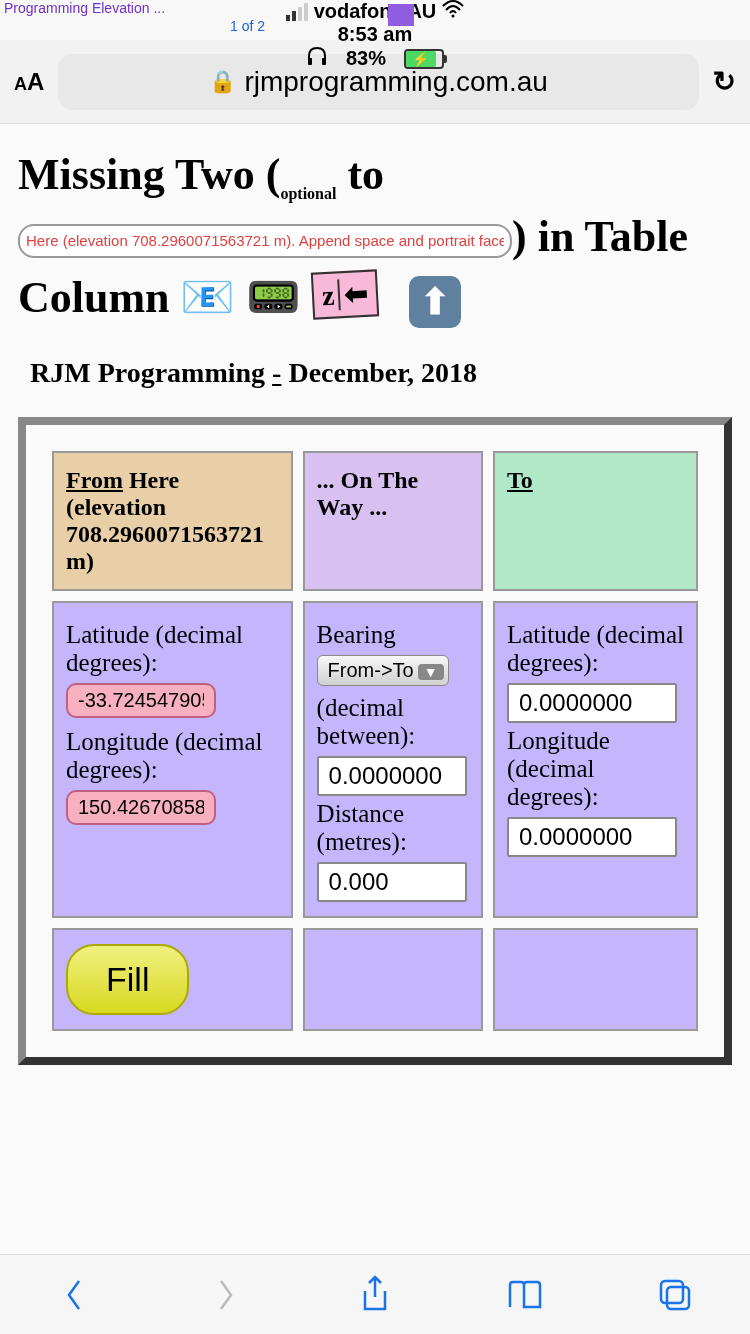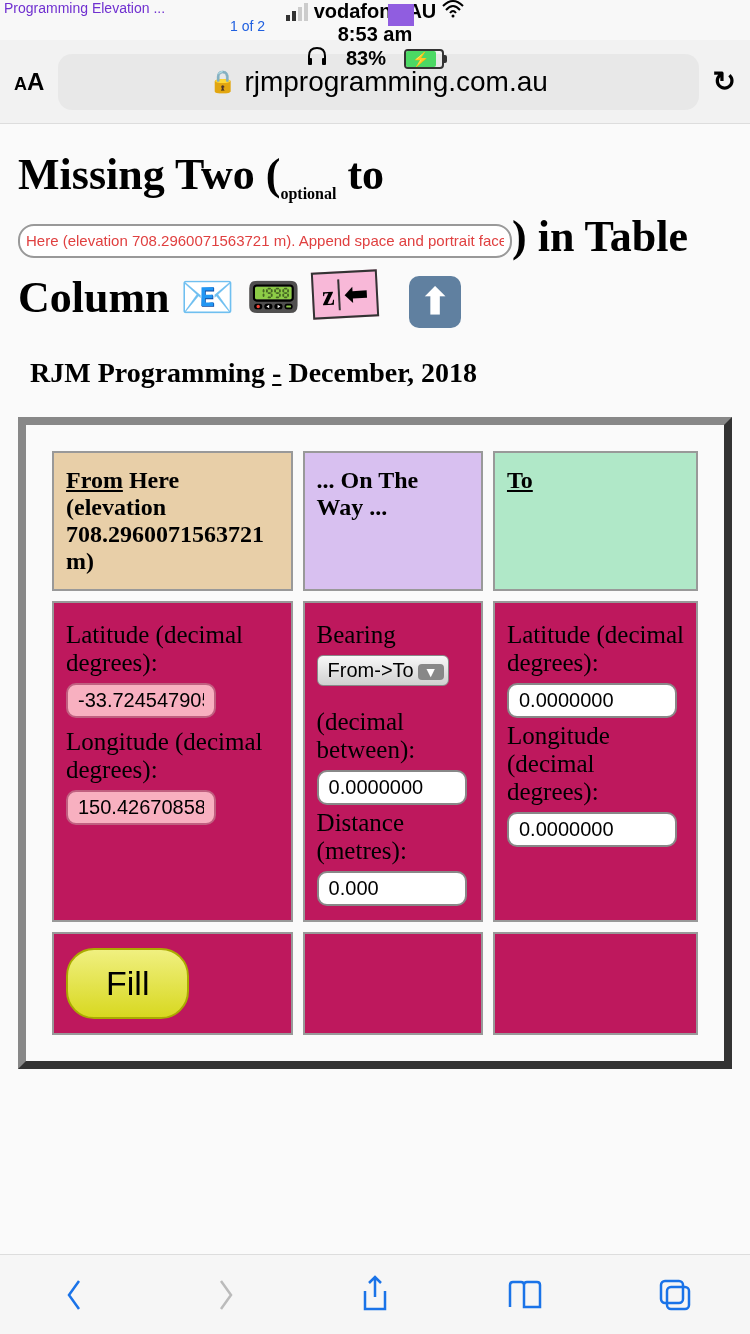--- a/index.html
+++ b/index.html
@@ -41,25 +41,25 @@
 .thanks { font-size: 28px; font-weight: bold; line-height: 1.35; }
 .thanks a { color: #1040e0; text-decoration: underline; }
 
 .table-wrap { margin-top: 28px; border: 8px solid #888; border-right-color: #333; border-bottom-color: #333; padding: 16px; background: #fafafa; }
 .data-table { width: 100%; border-collapse: separate; border-spacing: 10px; }
 .data-table td { border: 2px solid #999; padding: 14px 12px; vertical-align: top; font-size: 24px; }
 .hdr-from { background: #e8cfa8; }
 .hdr-way { background: #d8c0f0; }
 .hdr-to { background: #b0e8c8; }
 .hdr u { font-weight: bold; }
-.data-table td.body { background: #be185d; }
+.data-table td.body { background: #c4b5fd; }
 .fld-label { font-size: 25px; margin-bottom: 6px; margin-top: 4px; }
 .pink-input { background: #f8b0c0; border: 2px solid #c06080; border-radius: 10px; padding: 4px 10px; font-size: 20px; width: 150px; font-family: Arial, sans-serif; display: block; margin-bottom: 10px; }
-.plain-input { background: #fff; border: 2px solid #888; border-radius: 10px; padding: 4px 10px; font-size: 20px; width: 150px; font-family: Arial, sans-serif; display: block; }
-.sel-wrap { display: inline-block; background: linear-gradient(#f8f8f8,#d0d0d0); border: 1px solid #888; border-radius: 6px; padding: 3px 4px 3px 10px; font-family: Arial, sans-serif; font-size: 20px; margin-bottom: 18px; text-align: center; }
+.plain-input { background: #fff; border: 2px solid #888; border-radius: 2px; padding: 4px 10px; font-size: 24px; width: 150px; font-family: Arial, sans-serif; display: block; }
+.sel-wrap { display: inline-block; background: linear-gradient(#f8f8f8,#d0d0d0); border: 1px solid #888; border-radius: 6px; padding: 3px 4px 3px 10px; font-family: Arial, sans-serif; font-size: 20px; margin-bottom: 4px; text-align: center; }
 .sel-arrow { display: inline-block; background: #888; color: #fff; padding: 0 6px; border-radius: 4px; margin-left: 4px; font-size: 14px; }
 .fill-btn { background: linear-gradient(#f0f080,#d8d820); border: 2px solid #aa0; border-radius: 28px; padding: 14px 38px; font-size: 34px; font-family: Arial, sans-serif; cursor: pointer; }
 
 .bottom-bar { position: absolute; bottom: 0; left: 0; right: 0; height: 80px; background: #f6f6f6; border-top: 1px solid #ddd; display: flex; align-items: center; justify-content: space-around; }
 .bb-icon { width: 40px; height: 40px; display: flex; align-items: center; justify-content: center; }
 .bb-icon svg { stroke: #1a73e8; fill: none; stroke-width: 2.5; }
 .bb-icon.disabled svg { stroke: #bbb; }
 </style>
 </head>
 <body>

